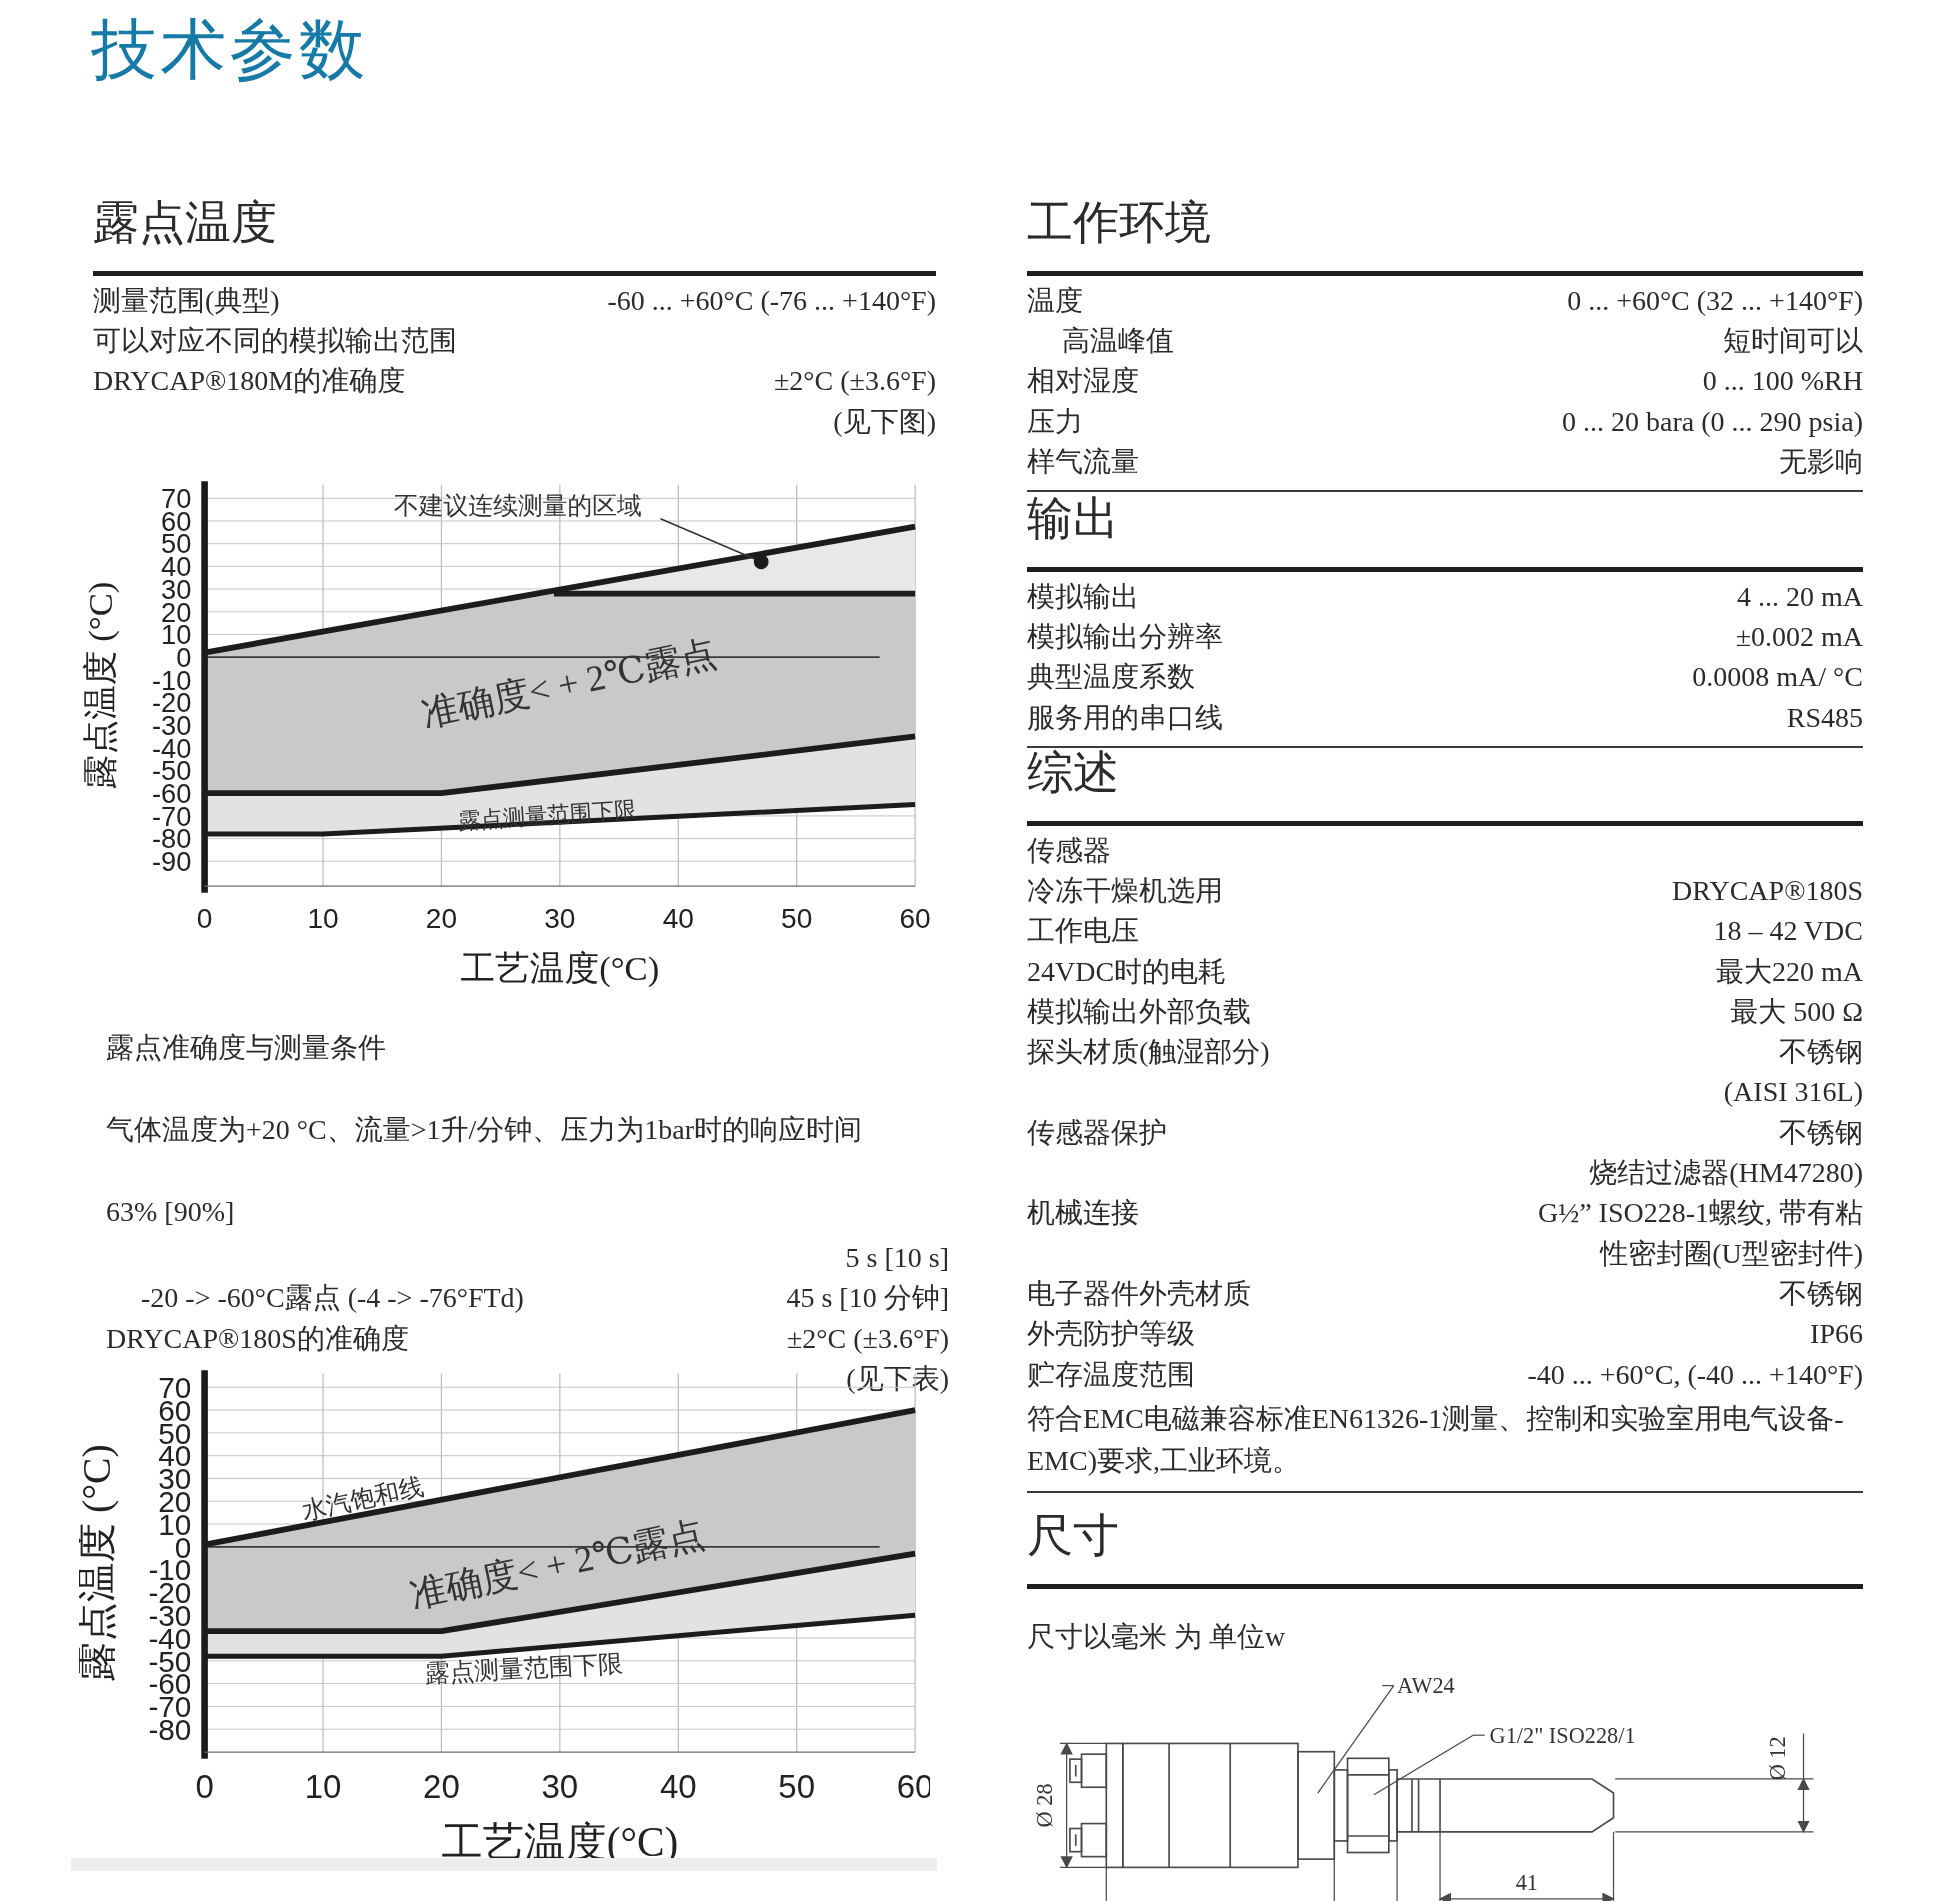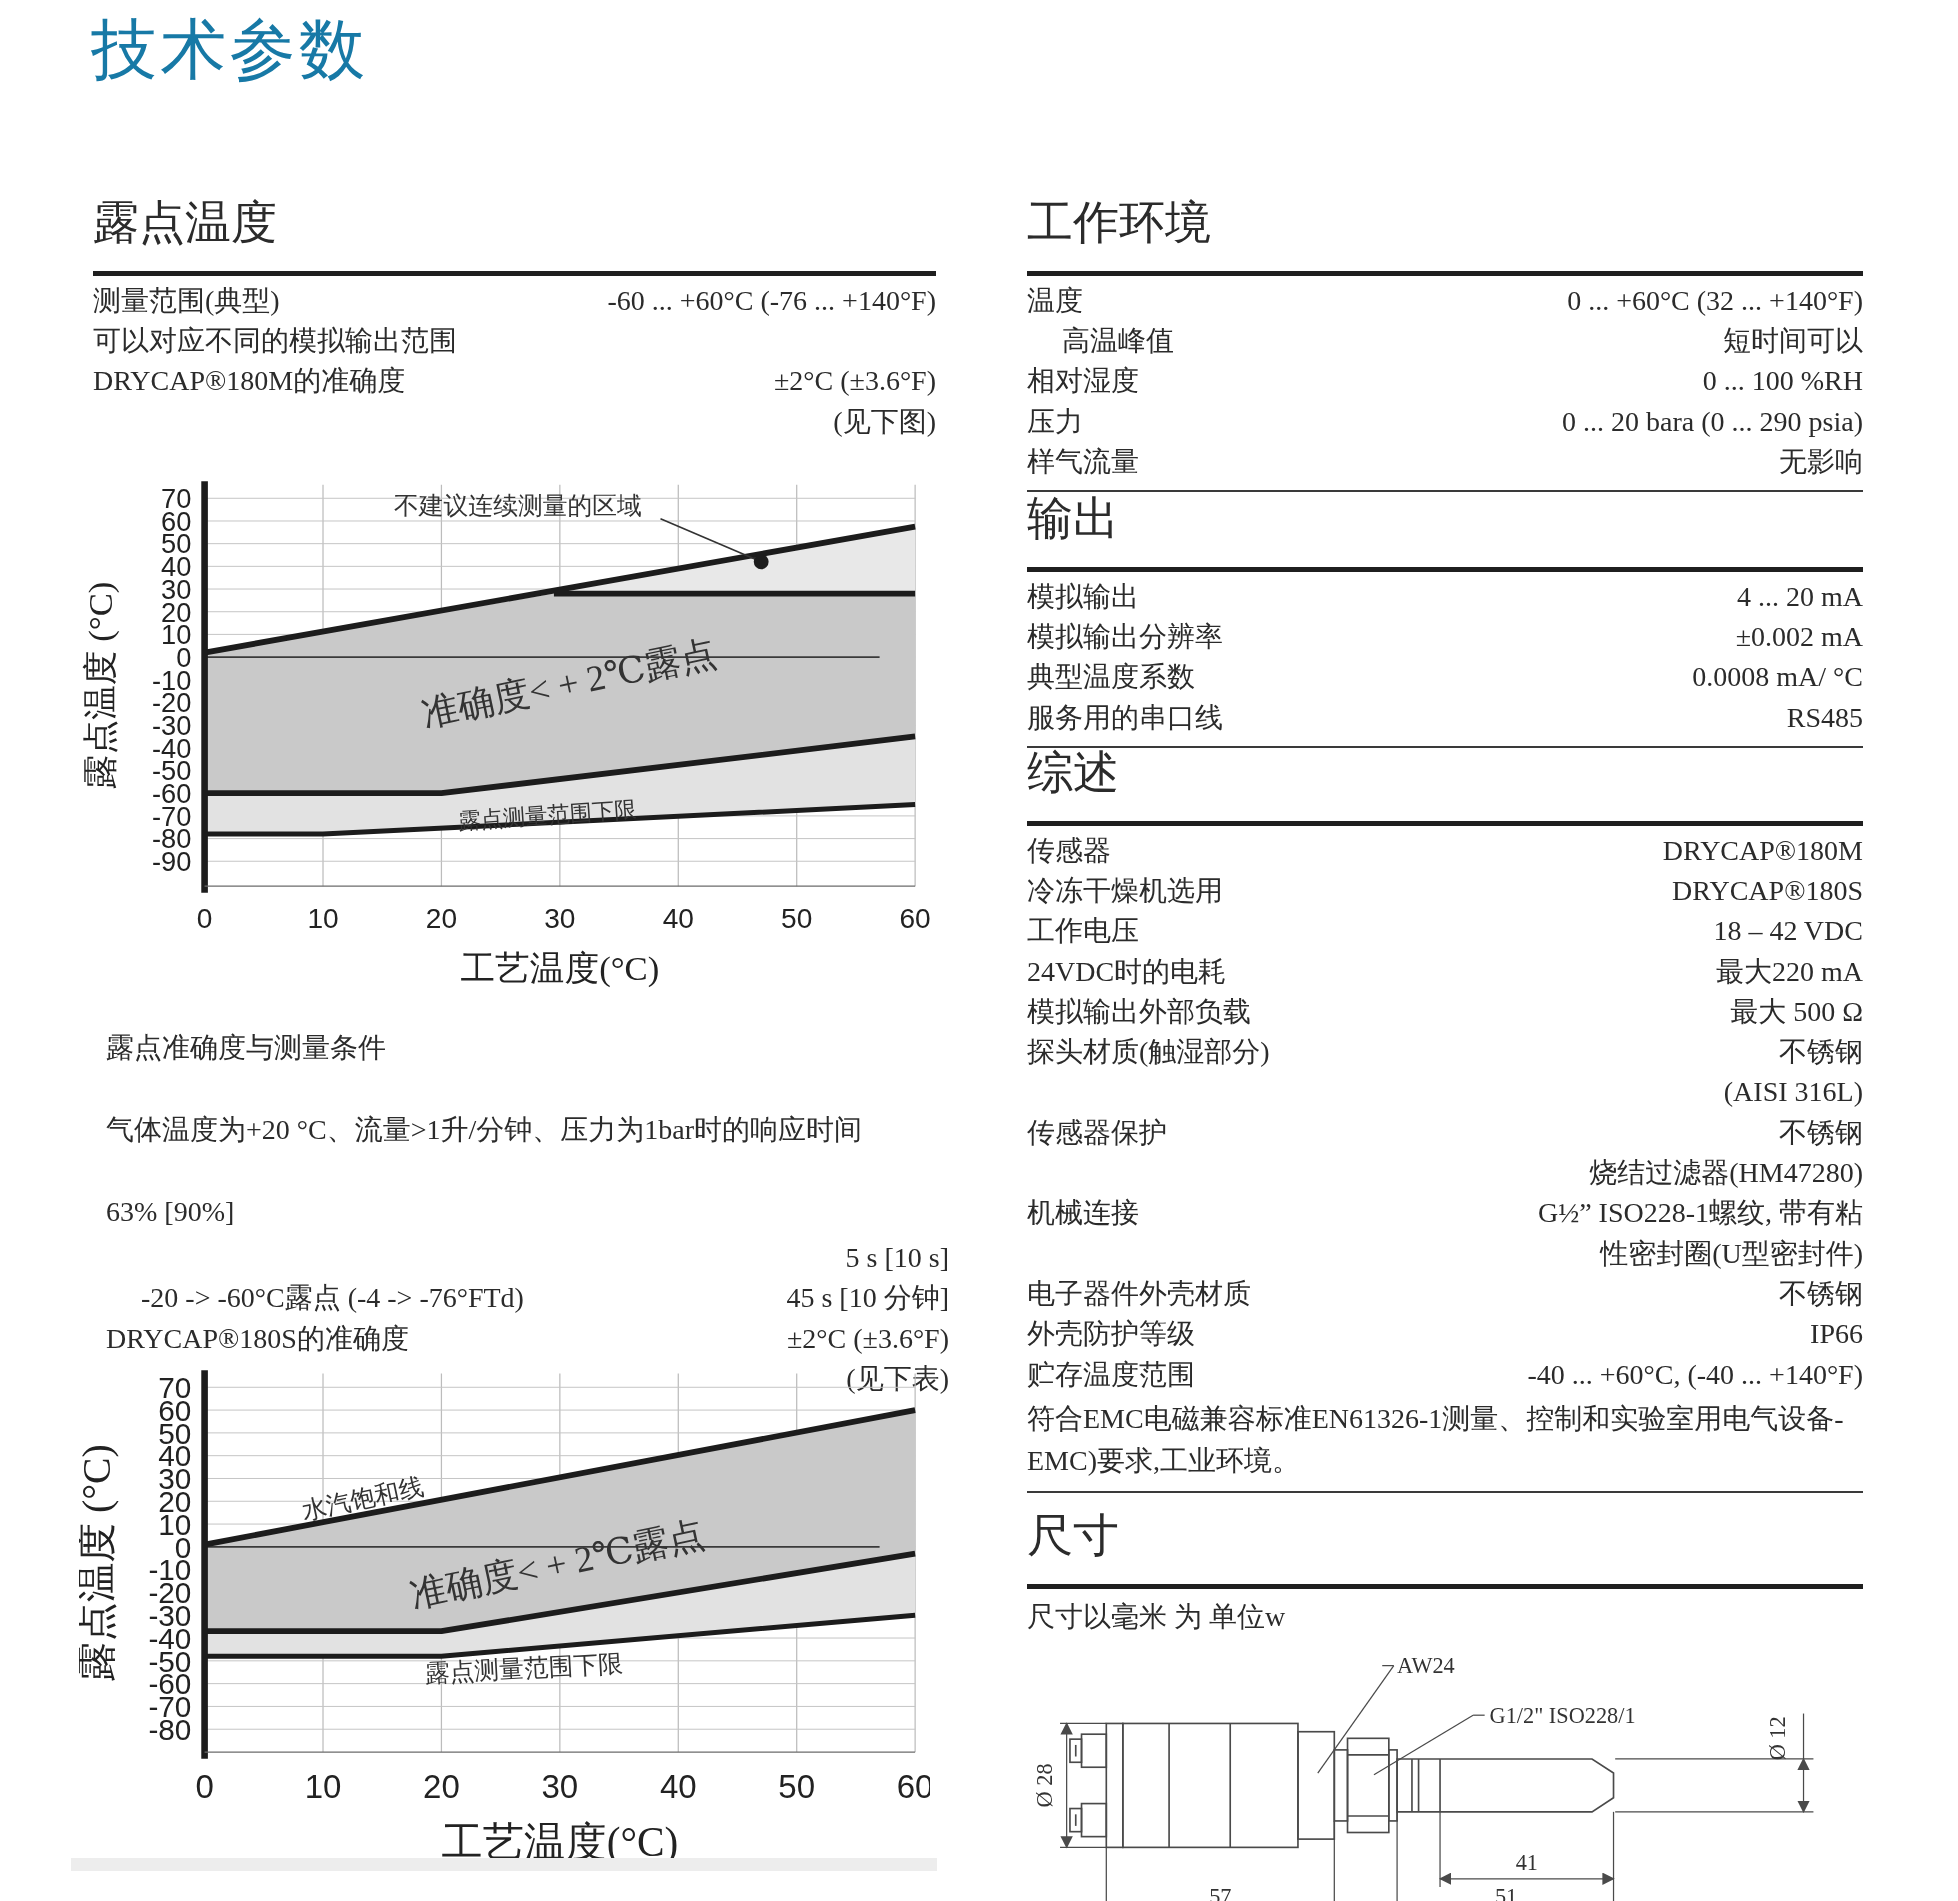--- a/index.html
+++ b/index.html
@@ -11,21 +11,21 @@
   .rows{margin-top:5px;}
   .spec-row{display:flex;justify-content:space-between;align-items:flex-start;
             font-size:28px;line-height:1.44;}
   .spec-row .lbl{text-align:center;white-space:pre-line;}
   .spec-row .val{text-align:right;white-space:pre-line;margin-left:16.5px;flex:1 0 auto;}
   .spec-row.indent .lbl{padding-left:35px;}
   .sec-footline{border-bottom:2.5px solid #3a3a3a;margin-top:8.3px;}
   .acc-title{font-size:28px;line-height:1.5;}
   .acc-line{font-size:28px;line-height:1.5;margin-top:40px;}
   .emc-note{font-size:28px;line-height:1.5;margin-top:3.3px;}
-  .dim-note{font-size:28px;margin-top:9px;}
+  .dim-note{font-size:28px;margin-top:29px;}
   .chart-box{position:absolute;}
   svg text{font-family:"Liberation Serif","DejaVu Serif",serif;}
   svg .sansTxt{font-family:"Liberation Sans","DejaVu Sans",sans-serif;}
   .bottom-strip{position:absolute;left:71px;top:1858px;width:866px;height:13.2px;background:#ededed;}
 </style>
 </head>
 <body>
 
 <div class="page-title" style="color:#1779A6;">技术参数</div>
 
@@ -250,21 +250,20 @@
       </div>
     </div>
   <div class="sec-footline"></div>
 </div>
 
 <div class="col-block" style="left:1027px;top:748px;width:836px;">
   <div class="sec-header">综述</div>
   <div class="rows">
       <div class="spec-row">
         <div class="lbl">传感器</div>
-        <div class="val">DRYCAP®180M</div>
       </div>
       <div class="spec-row">
         <div class="lbl">冷冻干燥机选用</div>
         <div class="val">DRYCAP®180S</div>
       </div>
       <div class="spec-row">
         <div class="lbl">工作电压</div>
         <div class="val">18 – 42 VDC</div>
       </div>
       <div class="spec-row">

